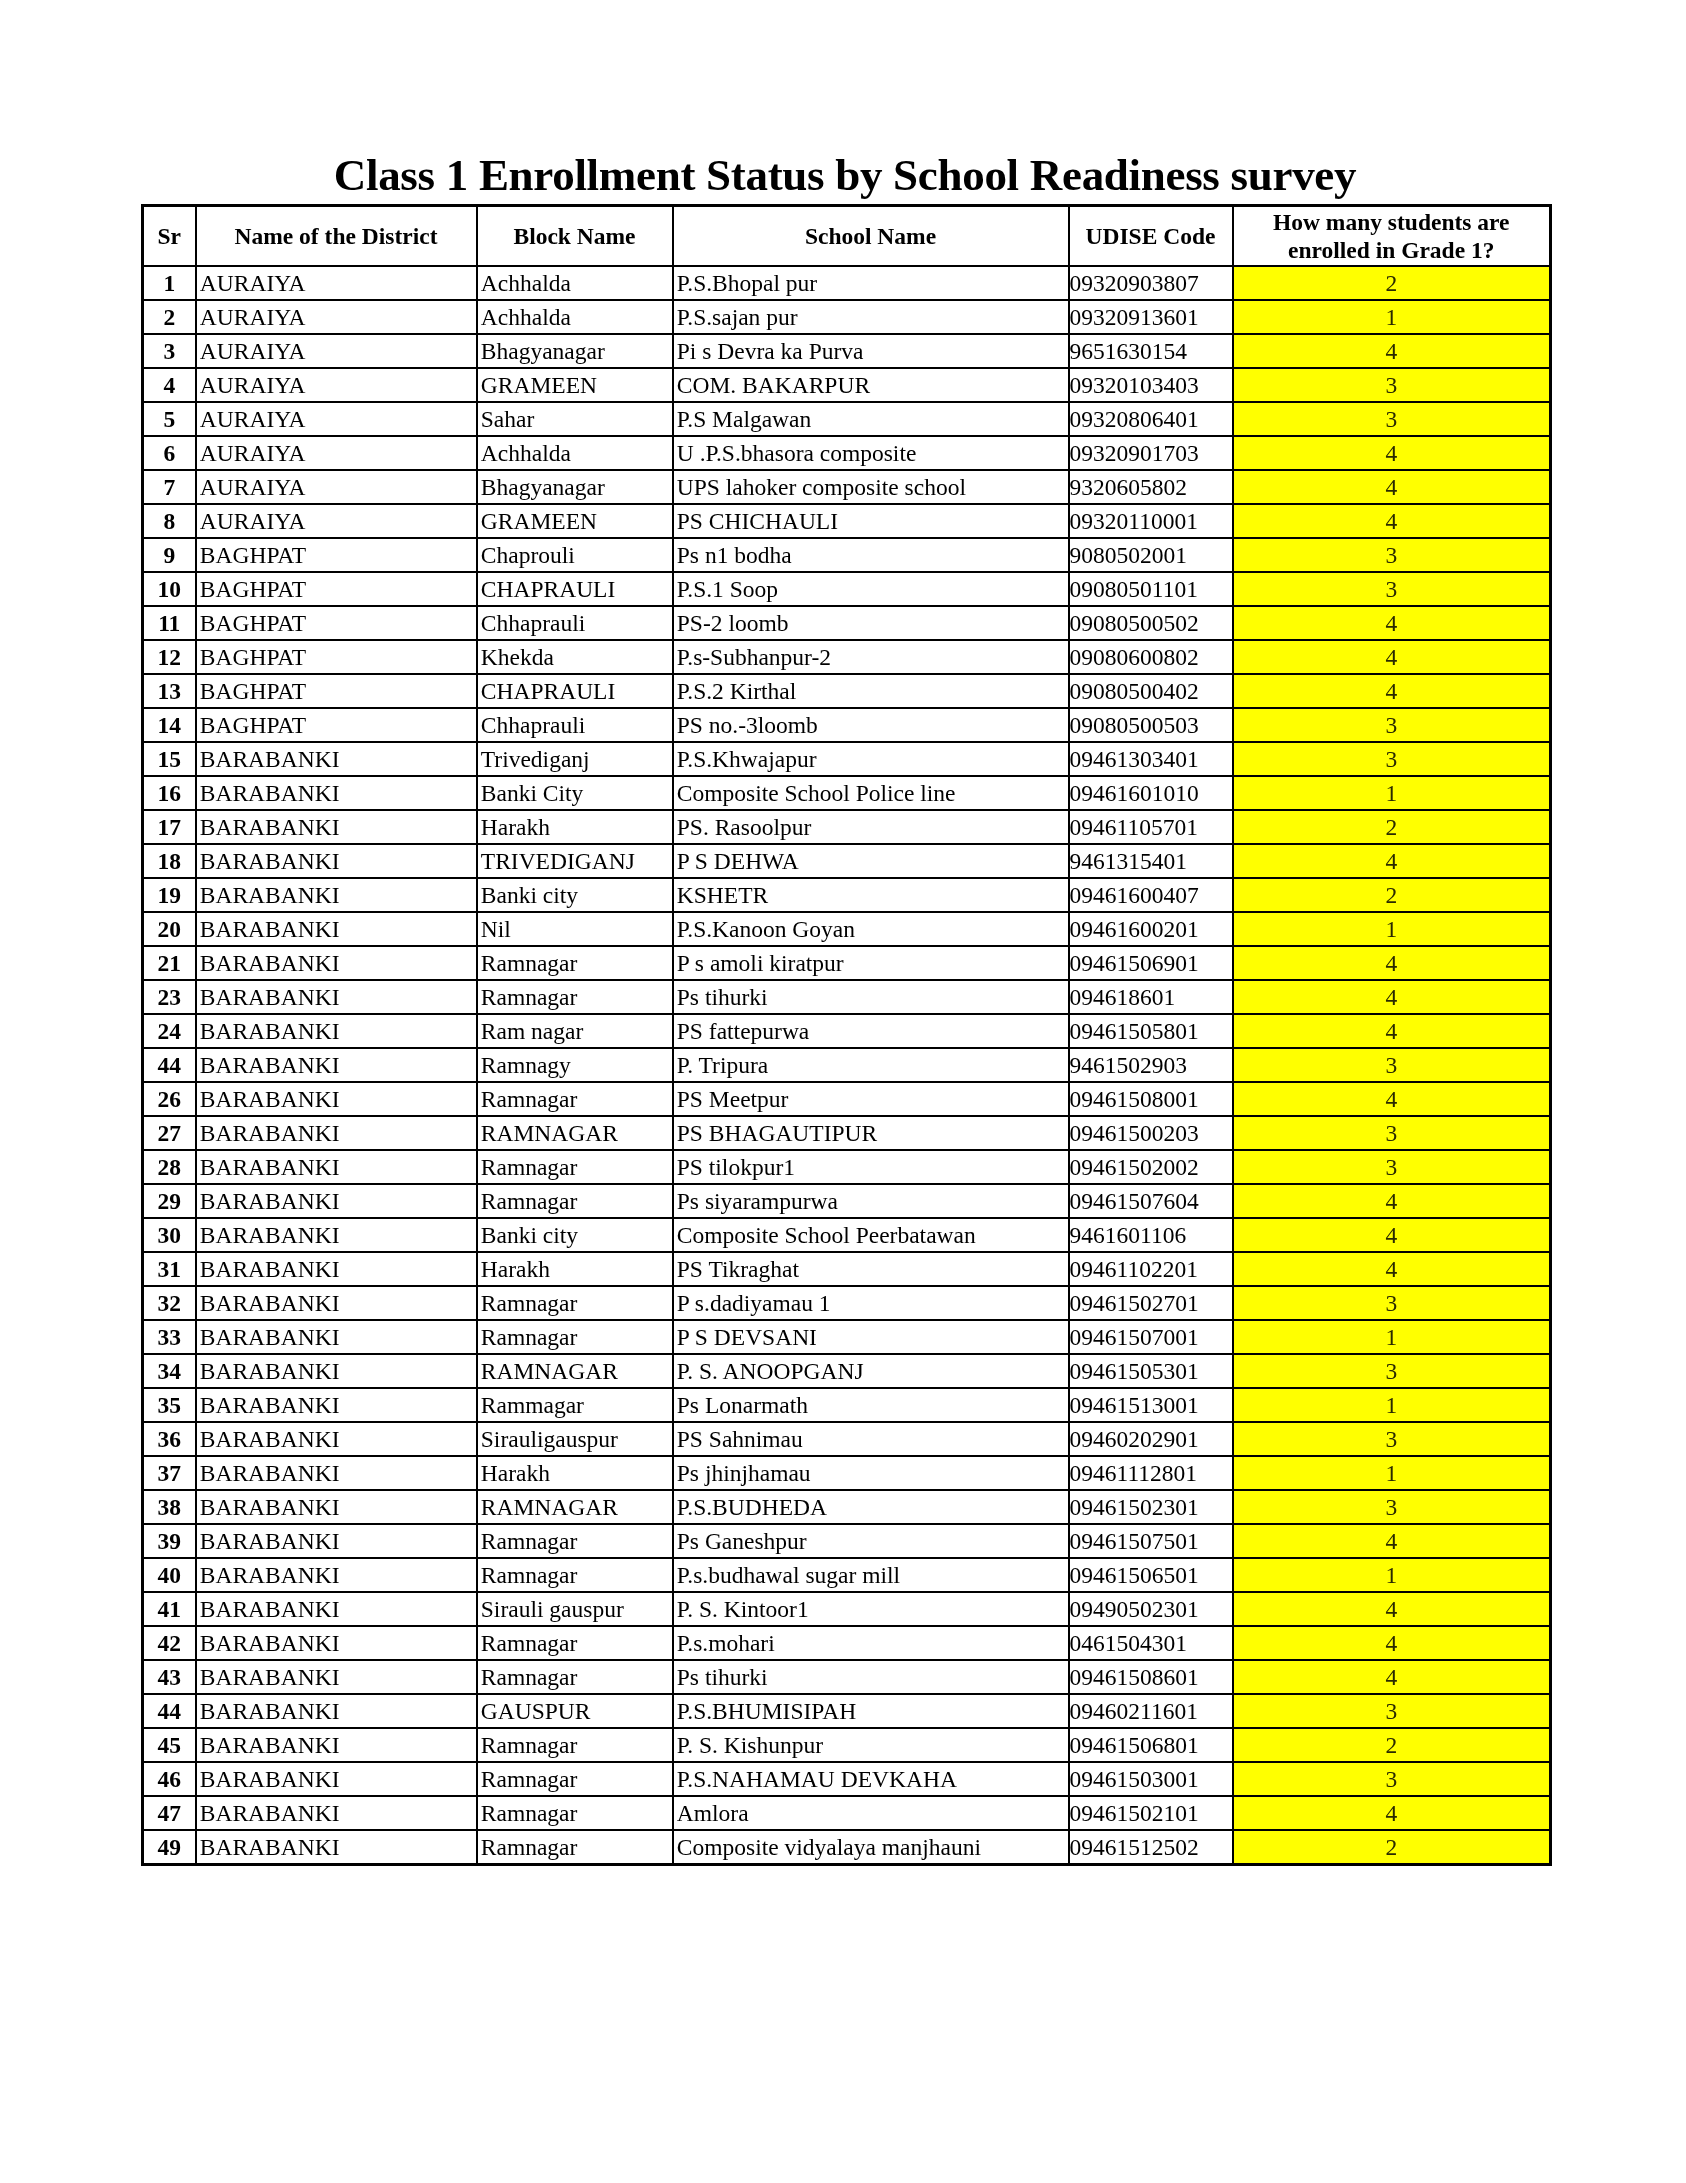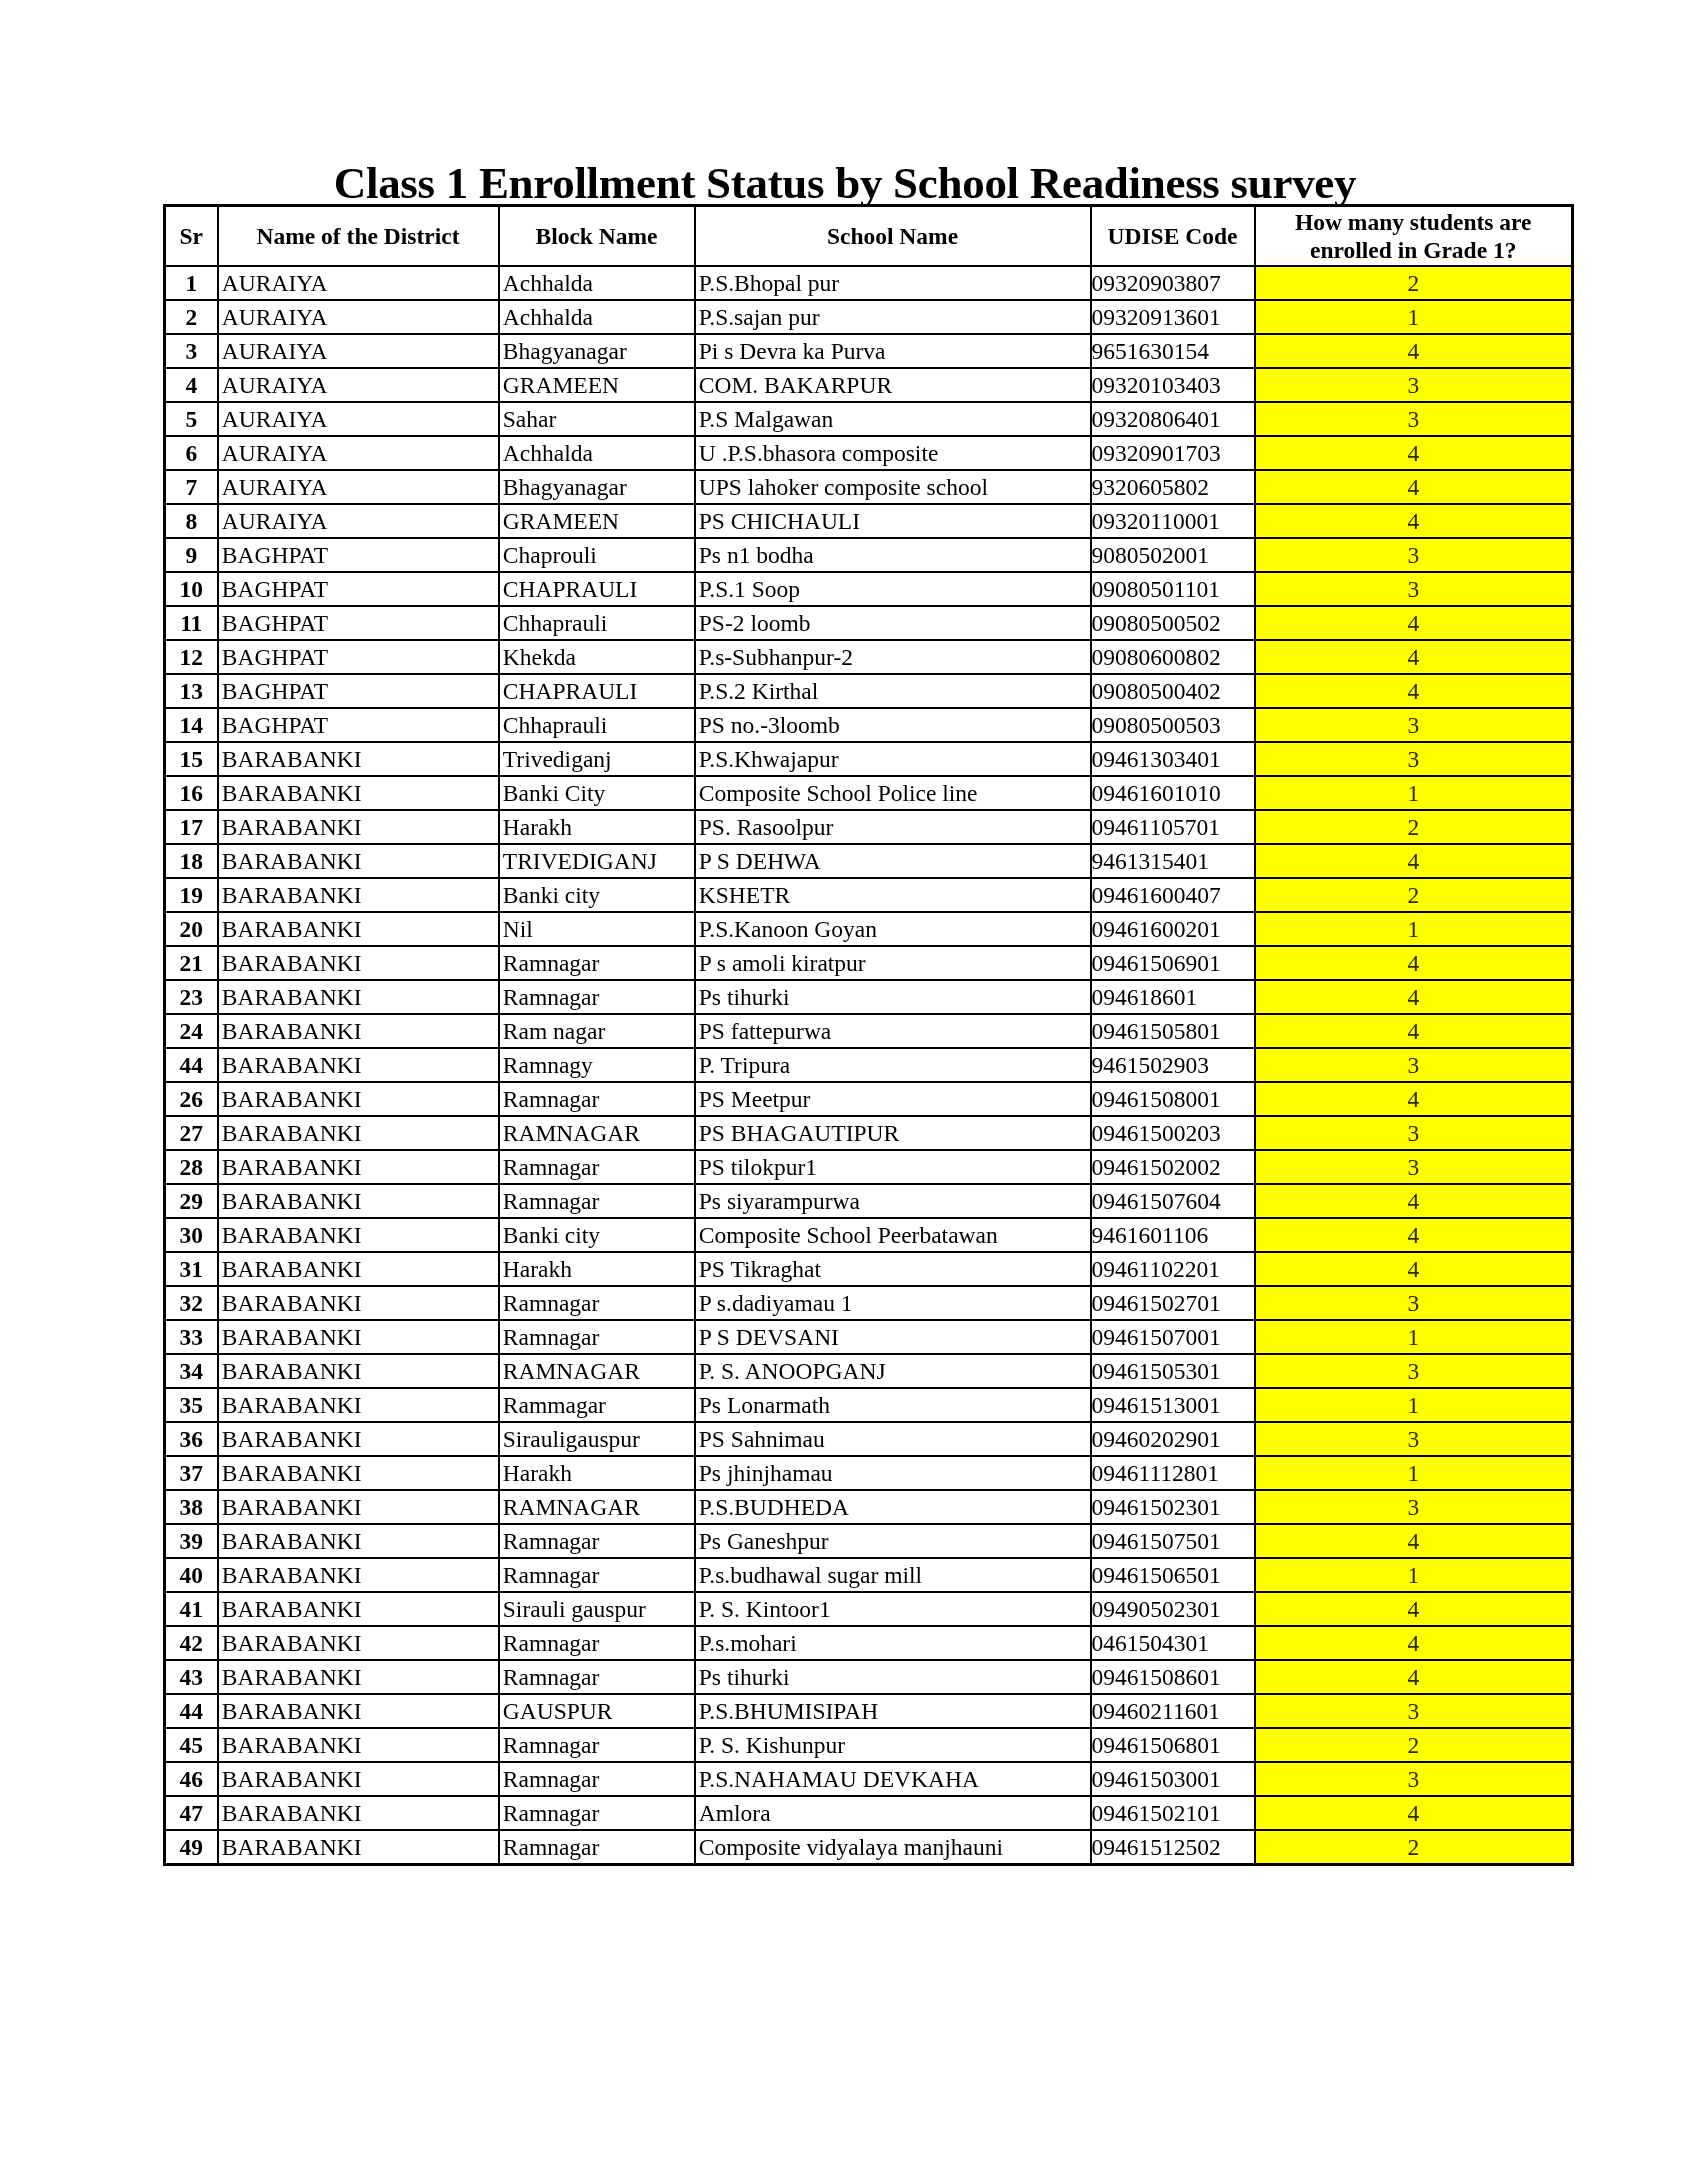--- a/index.html
+++ b/index.html
@@ -1,34 +1,34 @@
 <!DOCTYPE html>
 <html style="font-size:8.7px"><head>
 <meta charset="utf-8">
 <style>
   html, body { margin: 0; padding: 0; background: #ffffff; }
   body { width: 1687px; height: 2183px; position: relative; overflow: hidden;
          font-family: "Liberation Serif", "DejaVu Serif", serif; color: #000; }
-  .title { position: absolute; left: 141px; width: 1408px; top: 156px;
+  .title { position: absolute; left: 141px; width: 1408px; top: 148px;
            text-align: center; font-weight: bold; font-size: 45px; line-height: 55px;
            letter-spacing: -0.3px; }
   table { position: absolute; left: 141px; top: 204px; border-collapse: collapse;
           table-layout: fixed; width: 1408px; }
   col.c-sr { width: 53px; } col.c-dist { width: 281px; } col.c-block { width: 196px; }
   col.c-school { width: 396px; } col.c-udise { width: 164px; } col.c-enr { width: 318px; }
   th, td { border: 2.2px solid #000; padding: 0; overflow: hidden; white-space: nowrap; }
   thead th { height: 58px; font-weight: bold; font-size: 23.5px; line-height: 28px; text-align: center; }
   thead th.wrap { white-space: normal; }
   tbody td { height: 32px; font-size: 23.5px; line-height: 32px; }
   tbody tr { border-top: 2.2px solid #000; }
   td.sr { font-weight: bold; text-align: center; }
   td.dist, td.block, td.school { padding-left: 3.3px; text-align: left; }
   td.udise { text-align: left; }
   td.enr { background: #ffff00; text-align: center; color: #2a2a00; }
-  table { border: 3.3px solid #000; margin-left: 22px; }
+  table { border: 3.3px solid #000; }
 </style>
 </head>
 <body>
 
 <div class="title">Class 1 Enrollment Status by School Readiness survey</div>
 
 <table>
   <colgroup>
     <col class="c-sr">
       <col class="c-dist">

